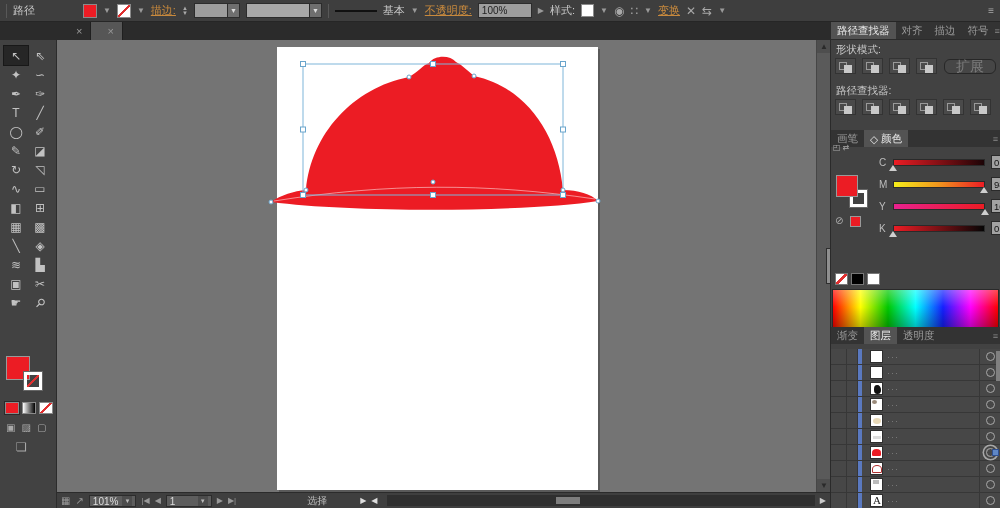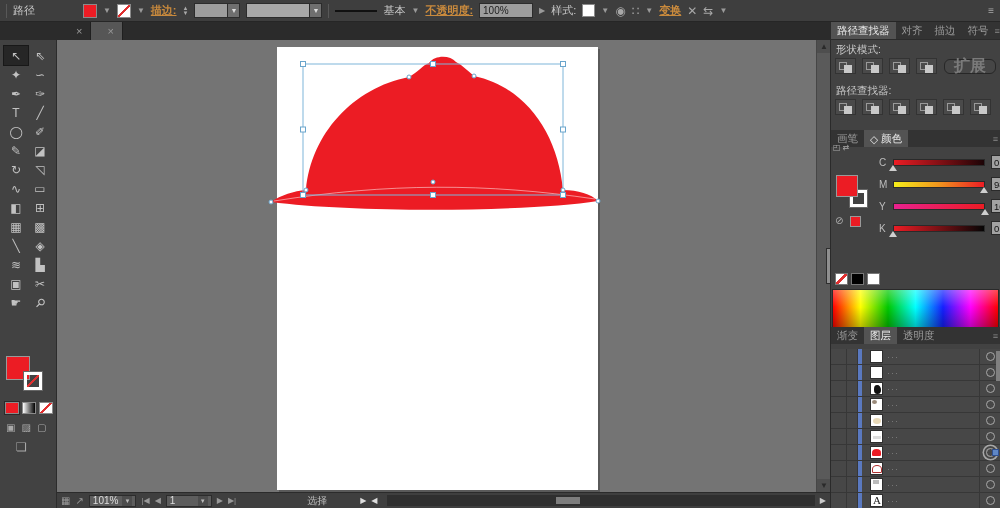--- a/index.html
+++ b/index.html
@@ -8,21 +8,21 @@
     position: relative; overflow: hidden;
     background:#424242; color:#ccc;
     font-family:"Liberation Sans","DejaVu Sans",sans-serif;
     font-size:11px;
   }
   
   #controlbar{position:absolute;left:0;top:0;width:1000px;height:22px;background:#3e3e3e;
     border-bottom:1px solid #262626;display:flex;align-items:center;gap:6px;padding:0 6px;}
   .vdiv{width:1px;height:14px;background:#585858;}
   .cb-label{color:#c8c8c8;}
-  .cb-link{color:#c98a3d;text-decoration:underline;font-weight:bold;}
+  .cb-link{color:#c98a3d;text-decoration:underline;}
   .swatch{width:14px;height:14px;border:1px solid #8a8a8a;display:inline-block;background:#fff;}
   .swatch.fill-red{background:#ec1c24;}
   .swatch.none{background:linear-gradient(135deg,#fff 42%,#e03030 42%,#e03030 58%,#fff 58%);}
   .caret{color:#9a9a9a;font-size:8px;}
   .cb-select{height:15px;background:#9d9d9d;border:1px solid #2c2c2c;display:inline-flex;align-items:center;
     color:#222;font-size:10px;padding:0 3px;position:relative;}
   .cb-select .dd{position:absolute;right:0;top:0;bottom:0;width:12px;background:#6f6f6f;color:#ddd;
     font-size:7px;display:flex;align-items:center;justify-content:center;border-left:1px solid #2c2c2c;}
   .stepper{display:inline-flex;flex-direction:column;font-size:6px;color:#aaa;line-height:5px;}
   .stroke-line{width:42px;height:2px;background:#111;display:inline-block;}
@@ -58,41 +58,41 @@
   #art-svg{position:absolute;left:0;top:0;pointer-events:none;}
   #vscroll{position:absolute;right:0;top:0;width:14px;height:452px;background:#5a5a5a;border-left:1px solid #464646;}
   #vscroll .arr{position:absolute;left:0;width:14px;height:13px;background:#4e4e4e;color:#2a2a2a;font-size:8px;
     display:flex;align-items:center;justify-content:center;}
   #vscroll .thumb{position:absolute;left:1px;top:208px;width:12px;height:36px;background:#8f8f8f;}
   
   #statusbar{position:absolute;left:57px;top:492px;width:773px;height:16px;background:#3f3f3f;
     border-top:1px solid #2b2b2b;display:flex;align-items:center;font-size:10px;gap:5px;padding:0 4px;}
   .sb-icon{color:#9a9a9a;font-size:10px;}
   .sb-box{height:12px;background:#5d5d5d;border:1px solid #2c2c2c;color:#ddd;display:inline-flex;
-    align-items:center;padding:0 3px;position:relative;}
+    align-items:flex-start;padding:0 3px;position:relative;}
   .sb-box .dd{width:10px;height:100%;margin-left:4px;background:#4c4c4c;color:#bbb;font-size:6px;
     display:flex;align-items:center;justify-content:center;}
   .sb-nav{color:#999;font-size:8px;}
   #sb-status{color:#bdbdbd;margin-left:66px;}
   #hscroll{flex:1;height:11px;background:#2f2f2f;position:relative;margin-left:4px;}
   #hscroll .thumb{position:absolute;left:160px;top:1px;width:26px;height:9px;background:#7d7d7d;}
   
   #rightpanel{position:absolute;left:830px;top:40px;width:170px;height:468px;background:#424242;border-left:1px solid #2a2a2a;}
   .ptabs{position:absolute;left:0;width:170px;height:17px;display:flex;align-items:stretch;background:#333;
     font-size:10.5px;color:#9a9a9a;}
   .ptab{display:flex;align-items:center;padding:0 6px;white-space:nowrap;gap:3px;}
   .ptab.active{background:#535353;color:#e8e8e8;}
   .ptabs .menu{margin-left:auto;margin-right:3px;color:#8a8a8a;font-size:9px;align-self:center;}
   #ptabs1{top:-18px;}
   .sec-label{position:absolute;left:5px;color:#c6c6c6;font-size:10.5px;}
   .pf-btn{position:absolute;width:21px;height:16px;background:#4a4a4a;border:1px solid #333;}
   .pf-btn .sq1{position:absolute;left:3px;top:3px;width:8px;height:8px;border:1px solid #9a9a9a;}
   .pf-btn .sq2{position:absolute;left:8px;top:6px;width:8px;height:8px;background:#c9c9c9;}
   #expand-btn{position:absolute;left:113px;top:19px;width:52px;height:15px;border:1px solid #272727;border-radius:6px;
-    color:#7b7b7b;font-size:16px;display:flex;align-items:center;justify-content:center;background:#464646;font-weight:bold;}
+    color:#7b7b7b;font-size:14px;display:flex;align-items:center;justify-content:center;background:#464646;}
   
   #colorpanel{position:absolute;left:0;top:107px;width:170px;height:185px;}
   #cp-swatches{position:absolute;left:2px;top:22px;width:42px;height:64px;}
   #cp-fill{position:absolute;left:3px;top:6px;width:22px;height:22px;background:#ec1c24;border:1px solid #999;z-index:2;}
   #cp-stroke{position:absolute;left:17px;top:21px;width:17px;height:17px;border:3px solid #fff;outline:1px solid #666;background:#424242;}
   #cp-mini-icons{position:absolute;left:2px;top:-4px;color:#aaa;font-size:8px;}
   #cp-none{position:absolute;left:2px;top:46px;color:#aaa;font-size:10px;}
   #cp-last{position:absolute;left:17px;top:47px;width:11px;height:11px;background:#ec1c24;border:1px solid #999;}
   .slider-row{position:absolute;left:48px;width:150px;height:16px;}
   .slider-label{position:absolute;left:0;top:2px;color:#bdbdbd;font-size:10px;}

